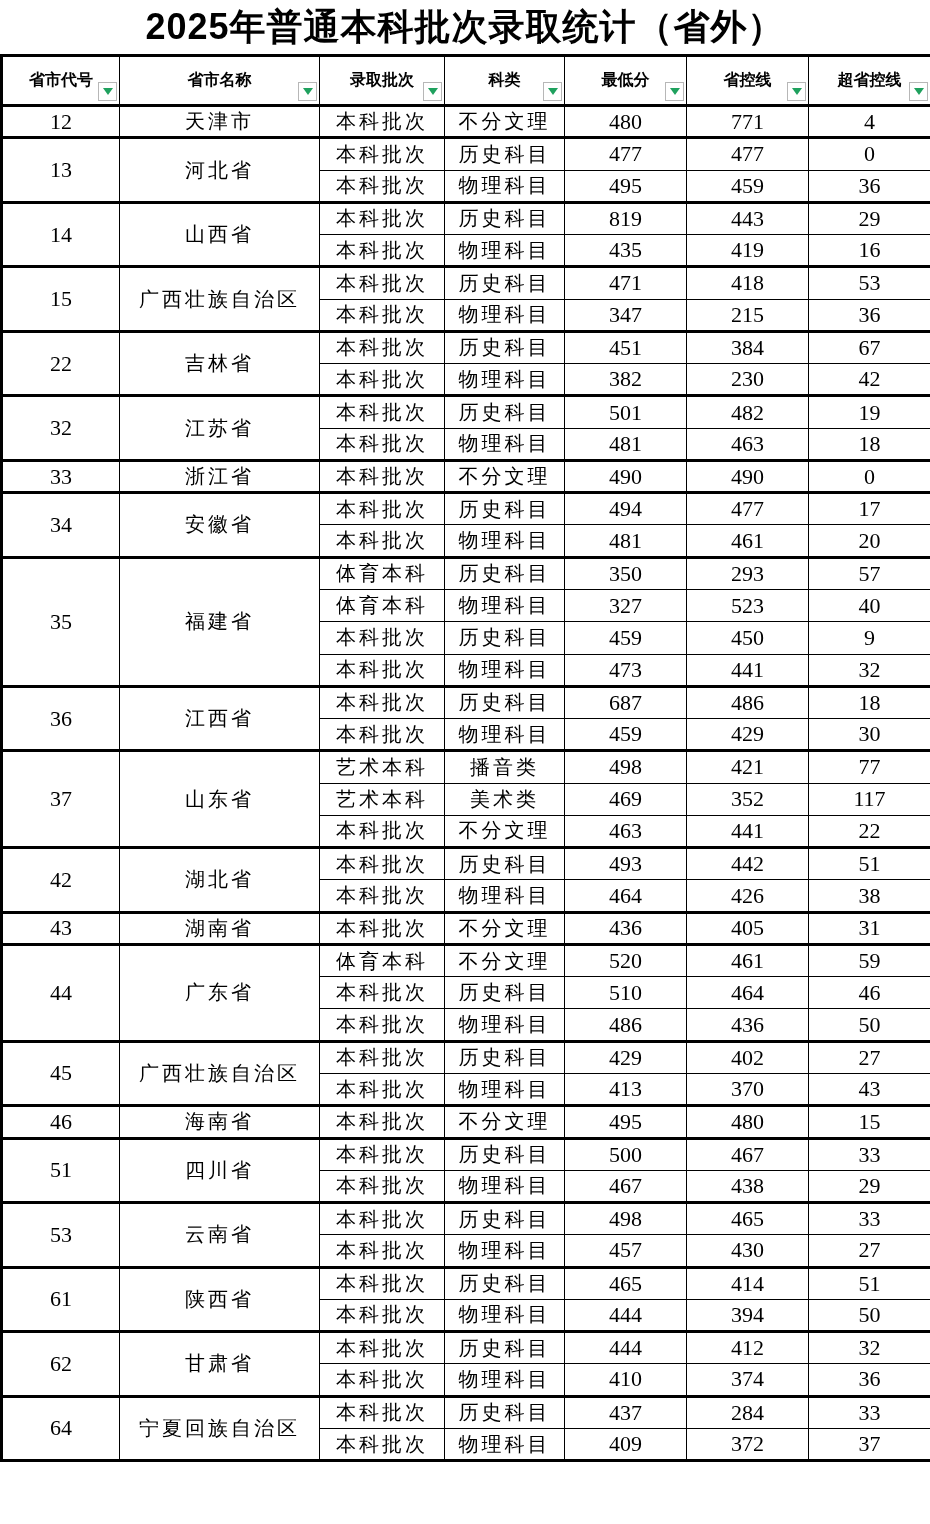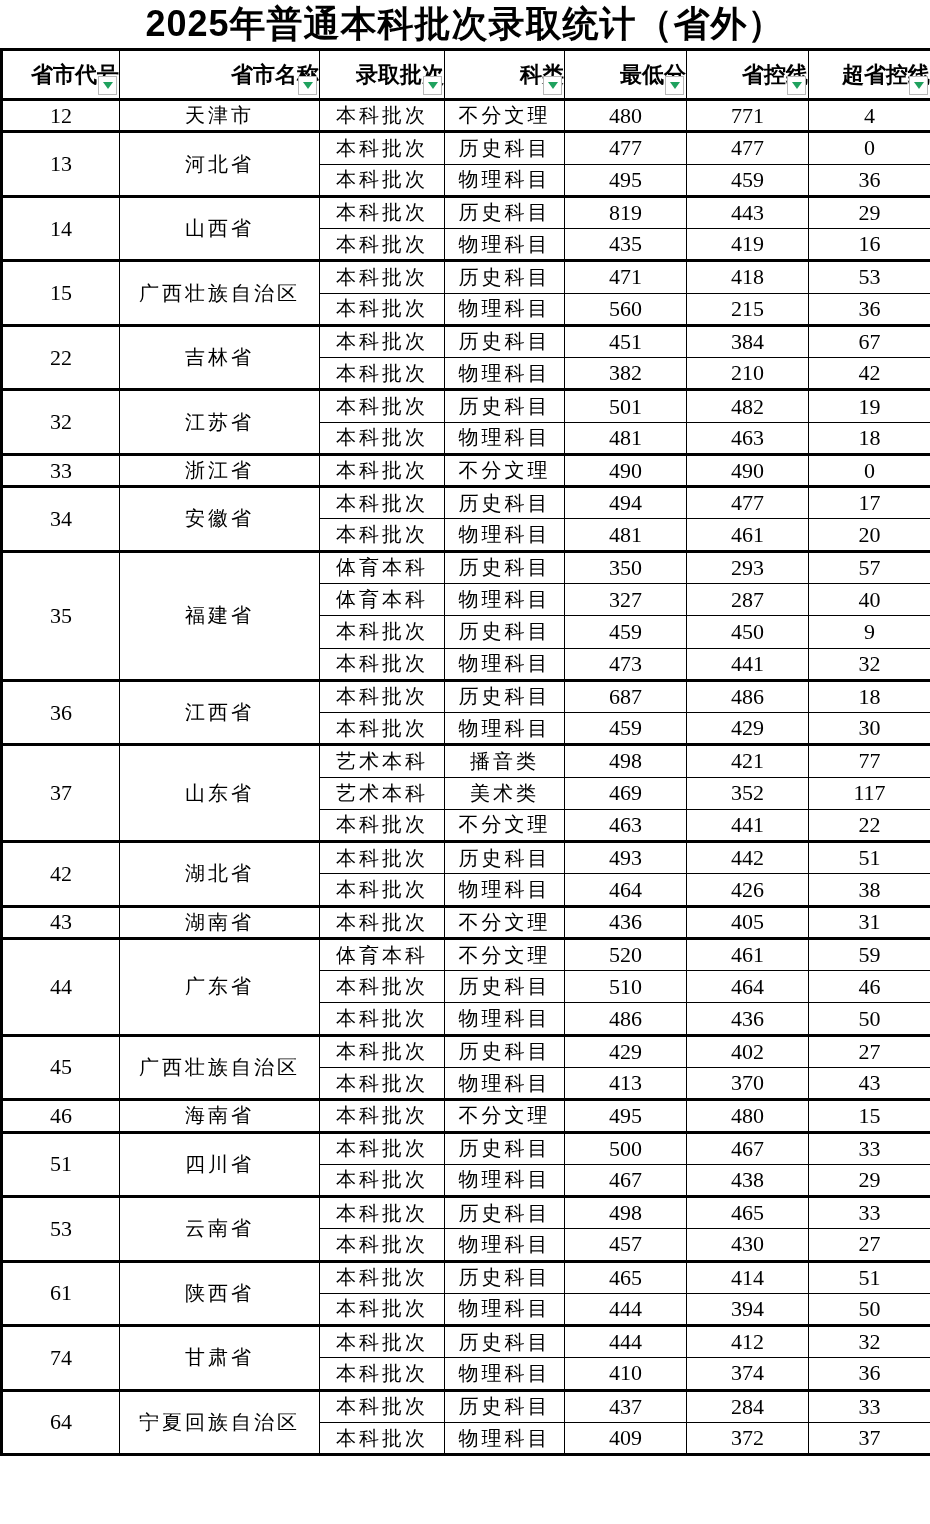--- a/index.html
+++ b/index.html
@@ -6,41 +6,41 @@
   html, body { margin: 0; padding: 0; }
   body {
     width: 930px; height: 1524px;
     background: #ffffff;
     font-family: "Liberation Sans", "DejaVu Sans", sans-serif;
     color: #000;
     overflow: hidden;
   }
   .page { width: 930px; height: 1524px; }
   .title {
-    height: 48px;
+    height: 54px;
     display: flex; align-items: center; justify-content: center;
     font-size: 36px; font-weight: bold;
     letter-spacing: 1px;
     white-space: nowrap;
   }
   table.stats {
     width: 930px;
     border-collapse: collapse;
     table-layout: fixed;
     border: 3px solid #000;
   }
   th {
     position: relative;
     border: 1px solid #000;
     border-bottom: 3px solid #000;
     height: 50px;
     padding: 0;
-    font-size: 22px;
+    font-size: 16px;
     font-weight: bold;
-    text-align: right;
+    text-align: center;
     vertical-align: middle;
     white-space: nowrap;
   }
   td {
     border: 1px solid #000;
     height: 32.27px;
     padding: 0;
     text-align: center;
     vertical-align: middle;
     white-space: nowrap;
@@ -159,38 +159,38 @@
           <td rowspan="2" class="cn">广西壮族自治区</td>
           <td class="cn">本科批次</td>
           <td class="cn">历史科目</td>
           <td class="num">471</td>
           <td class="num">418</td>
           <td class="num">53</td>
         </tr>
         <tr>
           <td class="cn">本科批次</td>
           <td class="cn">物理科目</td>
-          <td class="num">560</td>
+          <td class="num">347</td>
           <td class="num">215</td>
           <td class="num">36</td>
         </tr>
         <tr class="group-start">
           <td rowspan="2" class="num">22</td>
           <td rowspan="2" class="cn">吉林省</td>
           <td class="cn">本科批次</td>
           <td class="cn">历史科目</td>
           <td class="num">451</td>
           <td class="num">384</td>
           <td class="num">67</td>
         </tr>
         <tr>
           <td class="cn">本科批次</td>
           <td class="cn">物理科目</td>
           <td class="num">382</td>
-          <td class="num">210</td>
+          <td class="num">230</td>
           <td class="num">42</td>
         </tr>
         <tr class="group-start">
           <td rowspan="2" class="num">32</td>
           <td rowspan="2" class="cn">江苏省</td>
           <td class="cn">本科批次</td>
           <td class="cn">历史科目</td>
           <td class="num">501</td>
           <td class="num">482</td>
           <td class="num">19</td>
@@ -233,21 +233,21 @@
           <td class="cn">体育本科</td>
           <td class="cn">历史科目</td>
           <td class="num">350</td>
           <td class="num">293</td>
           <td class="num">57</td>
         </tr>
         <tr>
           <td class="cn">体育本科</td>
           <td class="cn">物理科目</td>
           <td class="num">327</td>
-          <td class="num">287</td>
+          <td class="num">523</td>
           <td class="num">40</td>
         </tr>
         <tr>
           <td class="cn">本科批次</td>
           <td class="cn">历史科目</td>
           <td class="num">459</td>
           <td class="num">450</td>
           <td class="num">9</td>
         </tr>
         <tr>
@@ -411,21 +411,21 @@
           <td class="num">51</td>
         </tr>
         <tr>
           <td class="cn">本科批次</td>
           <td class="cn">物理科目</td>
           <td class="num">444</td>
           <td class="num">394</td>
           <td class="num">50</td>
         </tr>
         <tr class="group-start">
-          <td rowspan="2" class="num">74</td>
+          <td rowspan="2" class="num">62</td>
           <td rowspan="2" class="cn">甘肃省</td>
           <td class="cn">本科批次</td>
           <td class="cn">历史科目</td>
           <td class="num">444</td>
           <td class="num">412</td>
           <td class="num">32</td>
         </tr>
         <tr>
           <td class="cn">本科批次</td>
           <td class="cn">物理科目</td>

